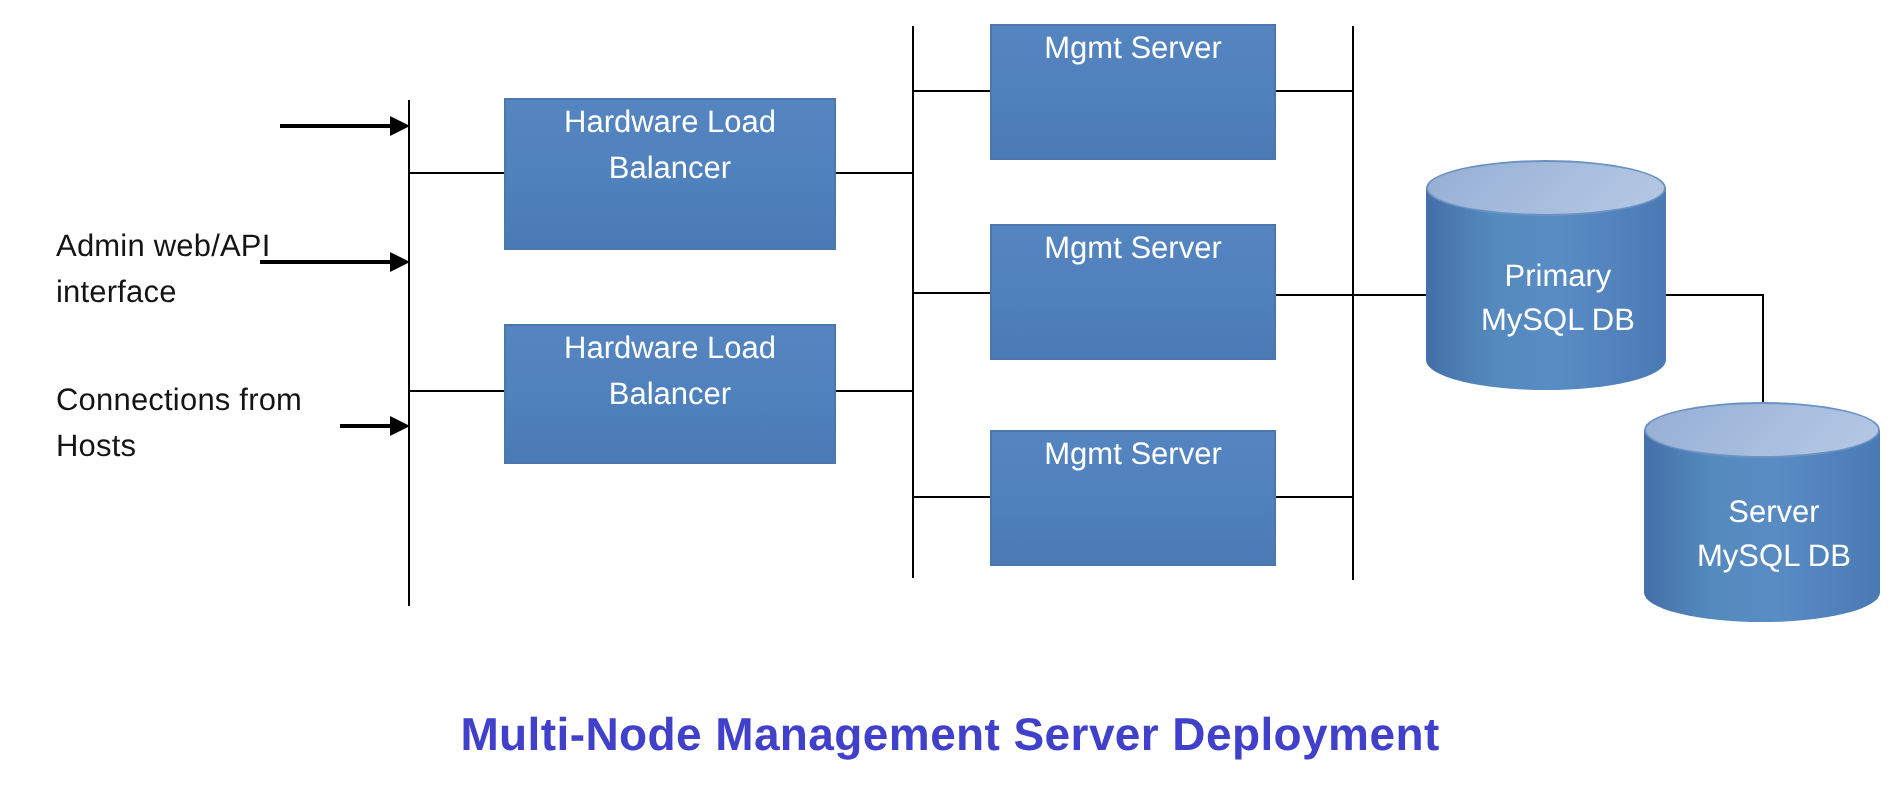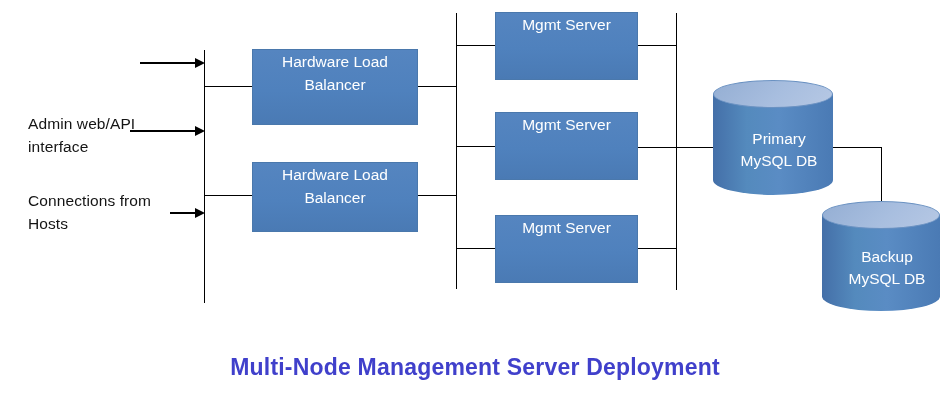--- a/index.html
+++ b/index.html
@@ -122,19 +122,19 @@
     <div class="cyl-top"></div>
     <div class="cyl-label">
       <span class="wrap-narrow">Primary MySQL DB</span>
     </div>
   </div>
 
   <div class="cylinder" style="left:822px; top:201px; width:118px; height:110px;">
     <div class="cyl-body"></div>
     <div class="cyl-top"></div>
     <div class="cyl-label">
-      <span class="wrap-narrow">Backup MySQL DB</span>
+      <span class="wrap-narrow">Server MySQL DB</span>
     </div>
   </div>
 
   <div id="diagram-title">Multi-Node Management Server Deployment</div>
 
 </div>
 
 </body></html>

